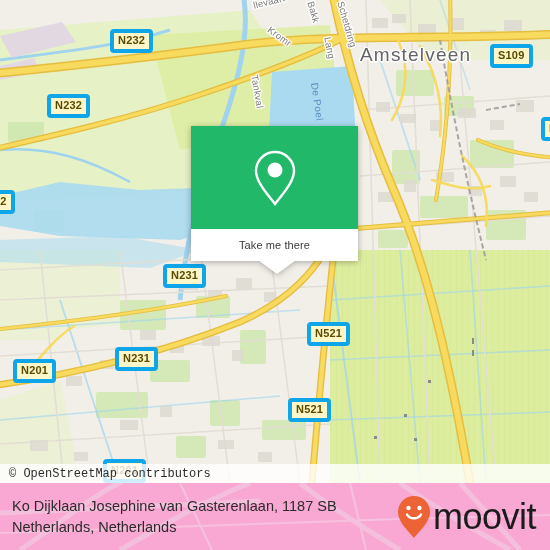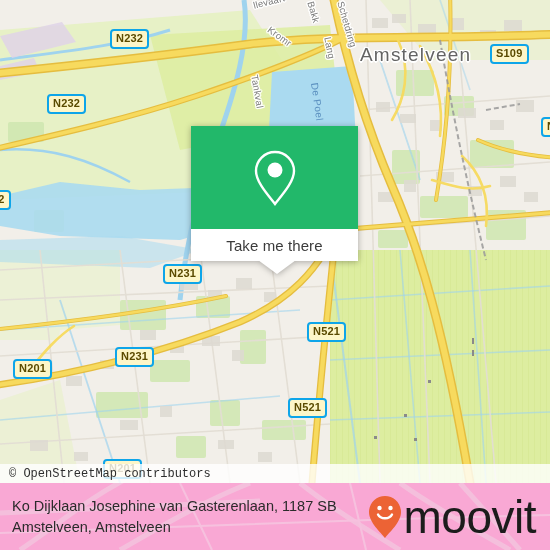--- a/index.html
+++ b/index.html
@@ -29,21 +29,21 @@
     height: 483px;
     overflow: hidden;
     background: #f2efe9;
   }
   .map-layer { position: absolute; left:0; top:0; width:550px; height:483px; }
 
   
   .shield {
     position: absolute;
     background: #fdf6c8;
-    border: 2px solid #0ea5e9;
+    border: 4px solid #0ea5e9;
     border-radius: 4px;
     color: #5a4a00;
     font-family: "Liberation Sans", sans-serif;
     font-weight: bold;
     font-size: 11px;
     line-height: 13px;
     padding: 1px 4px 2px 4px;
     letter-spacing: 0.2px;
     white-space: nowrap;
     text-align: center;
@@ -114,21 +114,21 @@
   }
   .callout-bottom {
     background: #ffffff;
     height: 32px;
     display: flex;
     align-items: center;
     justify-content: center;
   }
   .callout-bottom span {
     font-family: "Liberation Sans", sans-serif;
-    font-size: 15px;
+    font-size: 11px;
     color: #3b3b3b;
     letter-spacing: 0.1px;
   }
   .callout-tail {
     position: absolute;
     left: 67px;
     top: 134px;
     width: 0;
     height: 0;
     border-left: 19px solid transparent;
@@ -170,21 +170,21 @@
     color: #2b2b2b;
     max-width: 400px;
   }
   .brand {
     display: flex;
     align-items: center;
     gap: 2px;
   }
   .brand-word {
     font-family: "Liberation Sans", sans-serif;
-    font-size: 46px;
+    font-size: 36px;
     font-weight: normal;
     color: #1c1c1c;
     letter-spacing: -0.5px;
     line-height: 36px;
   }
 </style>
 </head>
 <body>
 
 <div id="root">
@@ -420,21 +420,21 @@
       <g stroke="#f1f1f1" fill="none" stroke-width="2">
         <path d="M0,50 C120,46 260,40 400,36 L550,32"></path>
         <path d="M180,0 L212,67"></path>
         <path d="M350,0 L366,67"></path>
       </g>
     </svg>
 
     <div class="footer-inner">
       <div class="footer-address">
         <div>Ko Dijklaan Josephine van Gasterenlaan, 1187 SB</div>
-        <div>Amstelveen, Amstelveen</div>
+        <div>Netherlands, Netherlands</div>
       </div>
 
       <div class="brand">
         <svg width="34" height="44" viewBox="0 0 34 44">
           <path d="M17 1 C8.2 1 1 8.2 1 17 C1 27.5 13 37.5 17 43 C21 37.5 33 27.5 33 17 C33 8.2 25.8 1 17 1 Z" fill="#ec6335"></path>
           <circle cx="11.5" cy="13" r="2.2" fill="#ffffff"></circle>
           <circle cx="22.5" cy="13" r="2.2" fill="#ffffff"></circle>
           <path d="M10 19.5 C12.5 24.5 21.5 24.5 24 19.5" fill="none" stroke="#ffffff" stroke-width="2.4" stroke-linecap="round"></path>
         </svg>
         <span class="brand-word">moovit</span>

